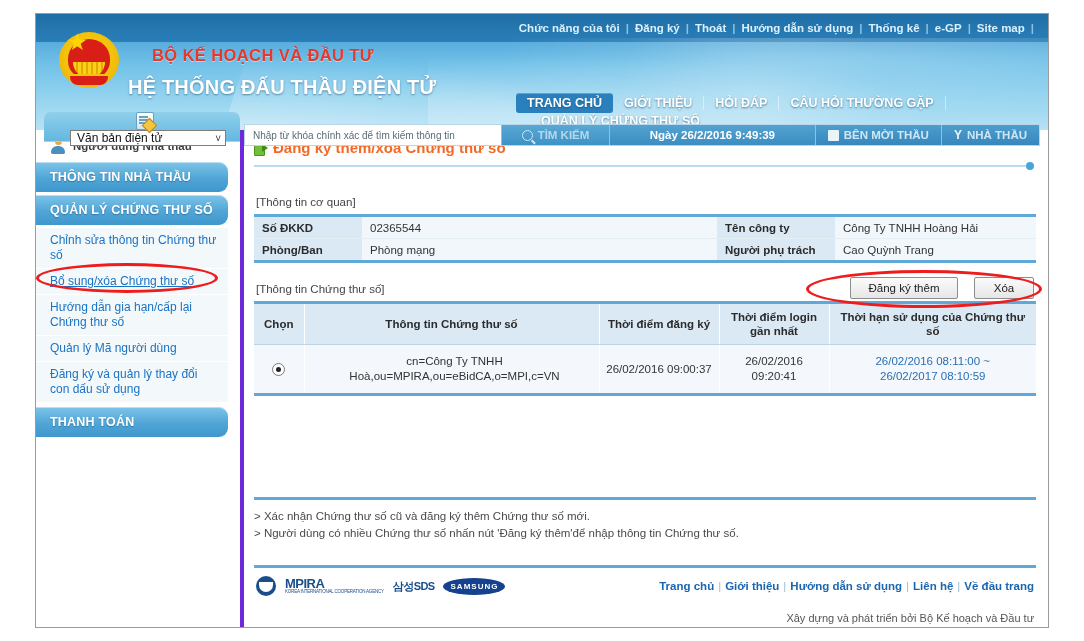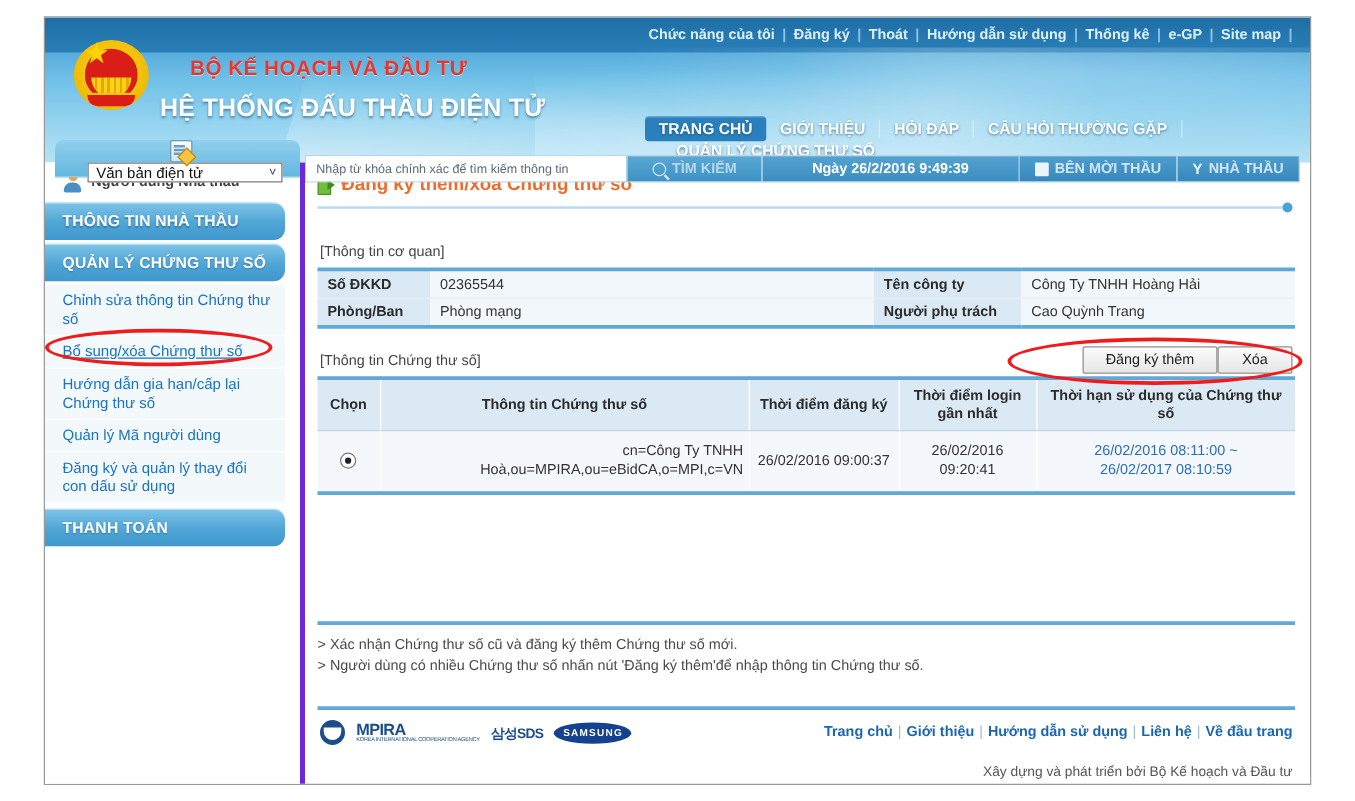--- a/index.html
+++ b/index.html
@@ -240,27 +240,27 @@
   .titleline { position:relative; height:8px; margin-top:2px; }
   .titleline .ln { position:absolute; left:0; right:10px; top:3px; height:2px; background:#b9dcf0; }
   .titleline .dot { position:absolute; right:2px; top:0; width:8px;height:8px;border-radius:50%;background:#49a3d9;}
 
   .sec-label { font-size:11.5px; color:#444; padding:26px 0 6px 2px; }
   .sec-label.tight { padding-top:20px; }
 
   .info-tbl { width:100%; border-collapse:collapse; border-bottom:3px solid #5fa8d8; border-top:3px solid #5fa8d8;}
   .info-tbl td { height:23px; padding:2px 8px; font-size:11.5px; border-bottom:1px solid #e4eef5;}
   .info-tbl tr:last-child td { border-bottom:none; }
-  .info-tbl td.k { background:#dbe9f5; font-weight:bold; color:#2b2b2b; width:90px; }
+  .info-tbl td.k { background:#dbe9f5; font-weight:bold; color:#2b2b2b; width:108px; }
   .info-tbl td.v { background:#f2f7fb; color:#333; }
   .info-tbl td.v1 { width:355px;margin-left:10px; }
   .info-tbl td.k2 { width:118px; }
 
   .ct-head { position:relative; }
-  .ct-btns { position:absolute; right:2px; top:14px; display:flex; gap:0; z-index:20;text-align:center;}
+  .ct-btns { position:absolute; right:2px; top:14px; display:flex; gap:16px; z-index:20;text-align:center;}
   .btn {
     min-width:60px; height:22px; padding:0 14px;
     background:linear-gradient(180deg,#fbfbfb 0%,#e6e6e6 100%);
     border:1px solid #8d8d8d; border-radius:2px;
     font-size:11.5px; color:#222;
     display:flex; align-items:center; justify-content:center;
   }
   .btn.wide { min-width:108px; }
 
   .cert-tbl { width:100%; border-collapse:collapse; border-top:3px solid #5fa8d8; border-bottom:3px solid #5fa8d8;}
@@ -268,21 +268,21 @@
     background:#dbe9f5; color:#2b2b2b; font-size:11.5px; font-weight:bold;
     padding:6px 4px; border-right:1px solid #ffffff; line-height:14px;
     border-bottom:1px solid #bcd6e8;
   }
   .cert-tbl th:last-child { border-right:none; }
   .cert-tbl td {
     background:#f4f8fc; font-size:11.5px; color:#333; text-align:center;
     padding:9px 4px; border-right:1px solid #ffffff; line-height:15px;
   }
   .cert-tbl td:last-child { border-right:none; }
-  .cert-tbl td.dn { text-align:right; padding-left:10px; }
+  .cert-tbl td.dn { text-align:center; padding-left:10px; }
   .cert-tbl td.val { color:#2a6fb5; }
   .radio {
     width:13px;height:13px;border-radius:50%;
     border:1px solid #7c7c7c; background:#fff;
     display:inline-block; position:relative; vertical-align:middle;
   }
   .radio::after{content:"";position:absolute;left:3px;top:3px;width:5px;height:5px;border-radius:50%;background:#222;}
 
   .notes { position:absolute; left:10px; right:12px; bottom:86px; }
   .notes .nline { height:3px; background:#5fa8d8; margin-bottom:8px; }

